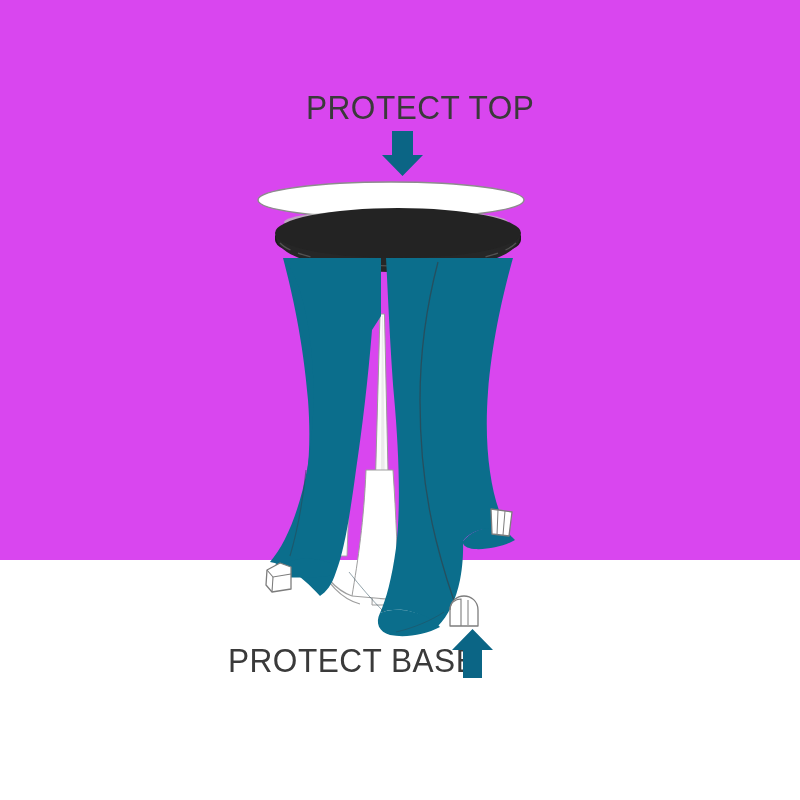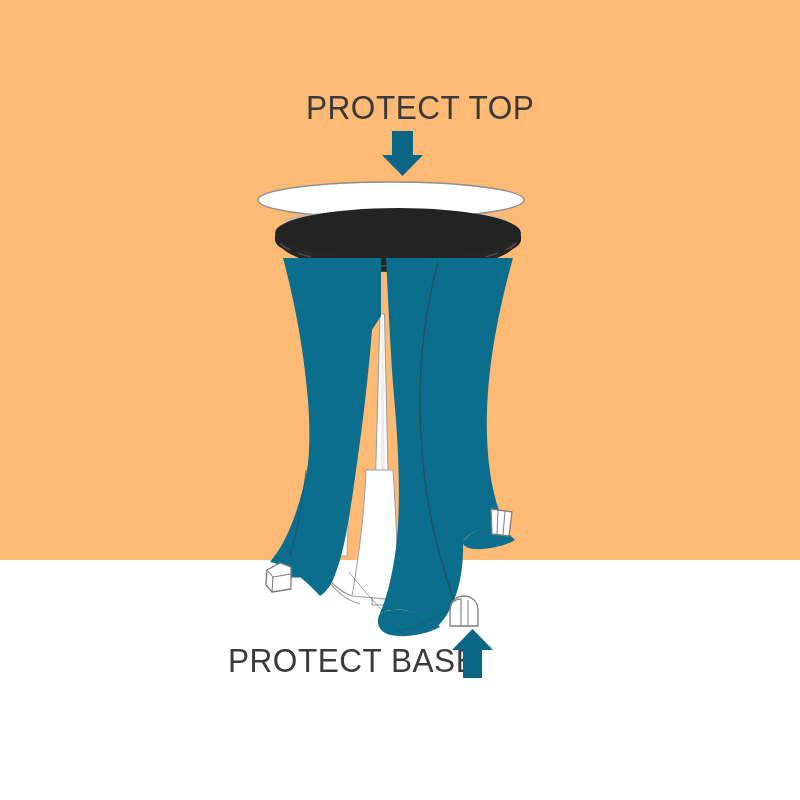--- a/index.html
+++ b/index.html
@@ -11,21 +11,21 @@
   body {
     width: 800px;
     height: 800px;
     font-family: "Liberation Sans", sans-serif;
     overflow: hidden;
   }
   #stage {
     position: relative;
     width: 800px;
     height: 560px;
-    background: #fdba74;
+    background: #d946ef;
   }
   .label {
     position: absolute;
     font-family: "Liberation Sans", sans-serif;
     font-weight: 400;
     color: #3a3a3a;
     letter-spacing: 0.5px;
     white-space: nowrap;
     line-height: 1;
     -webkit-font-smoothing: antialiased;

